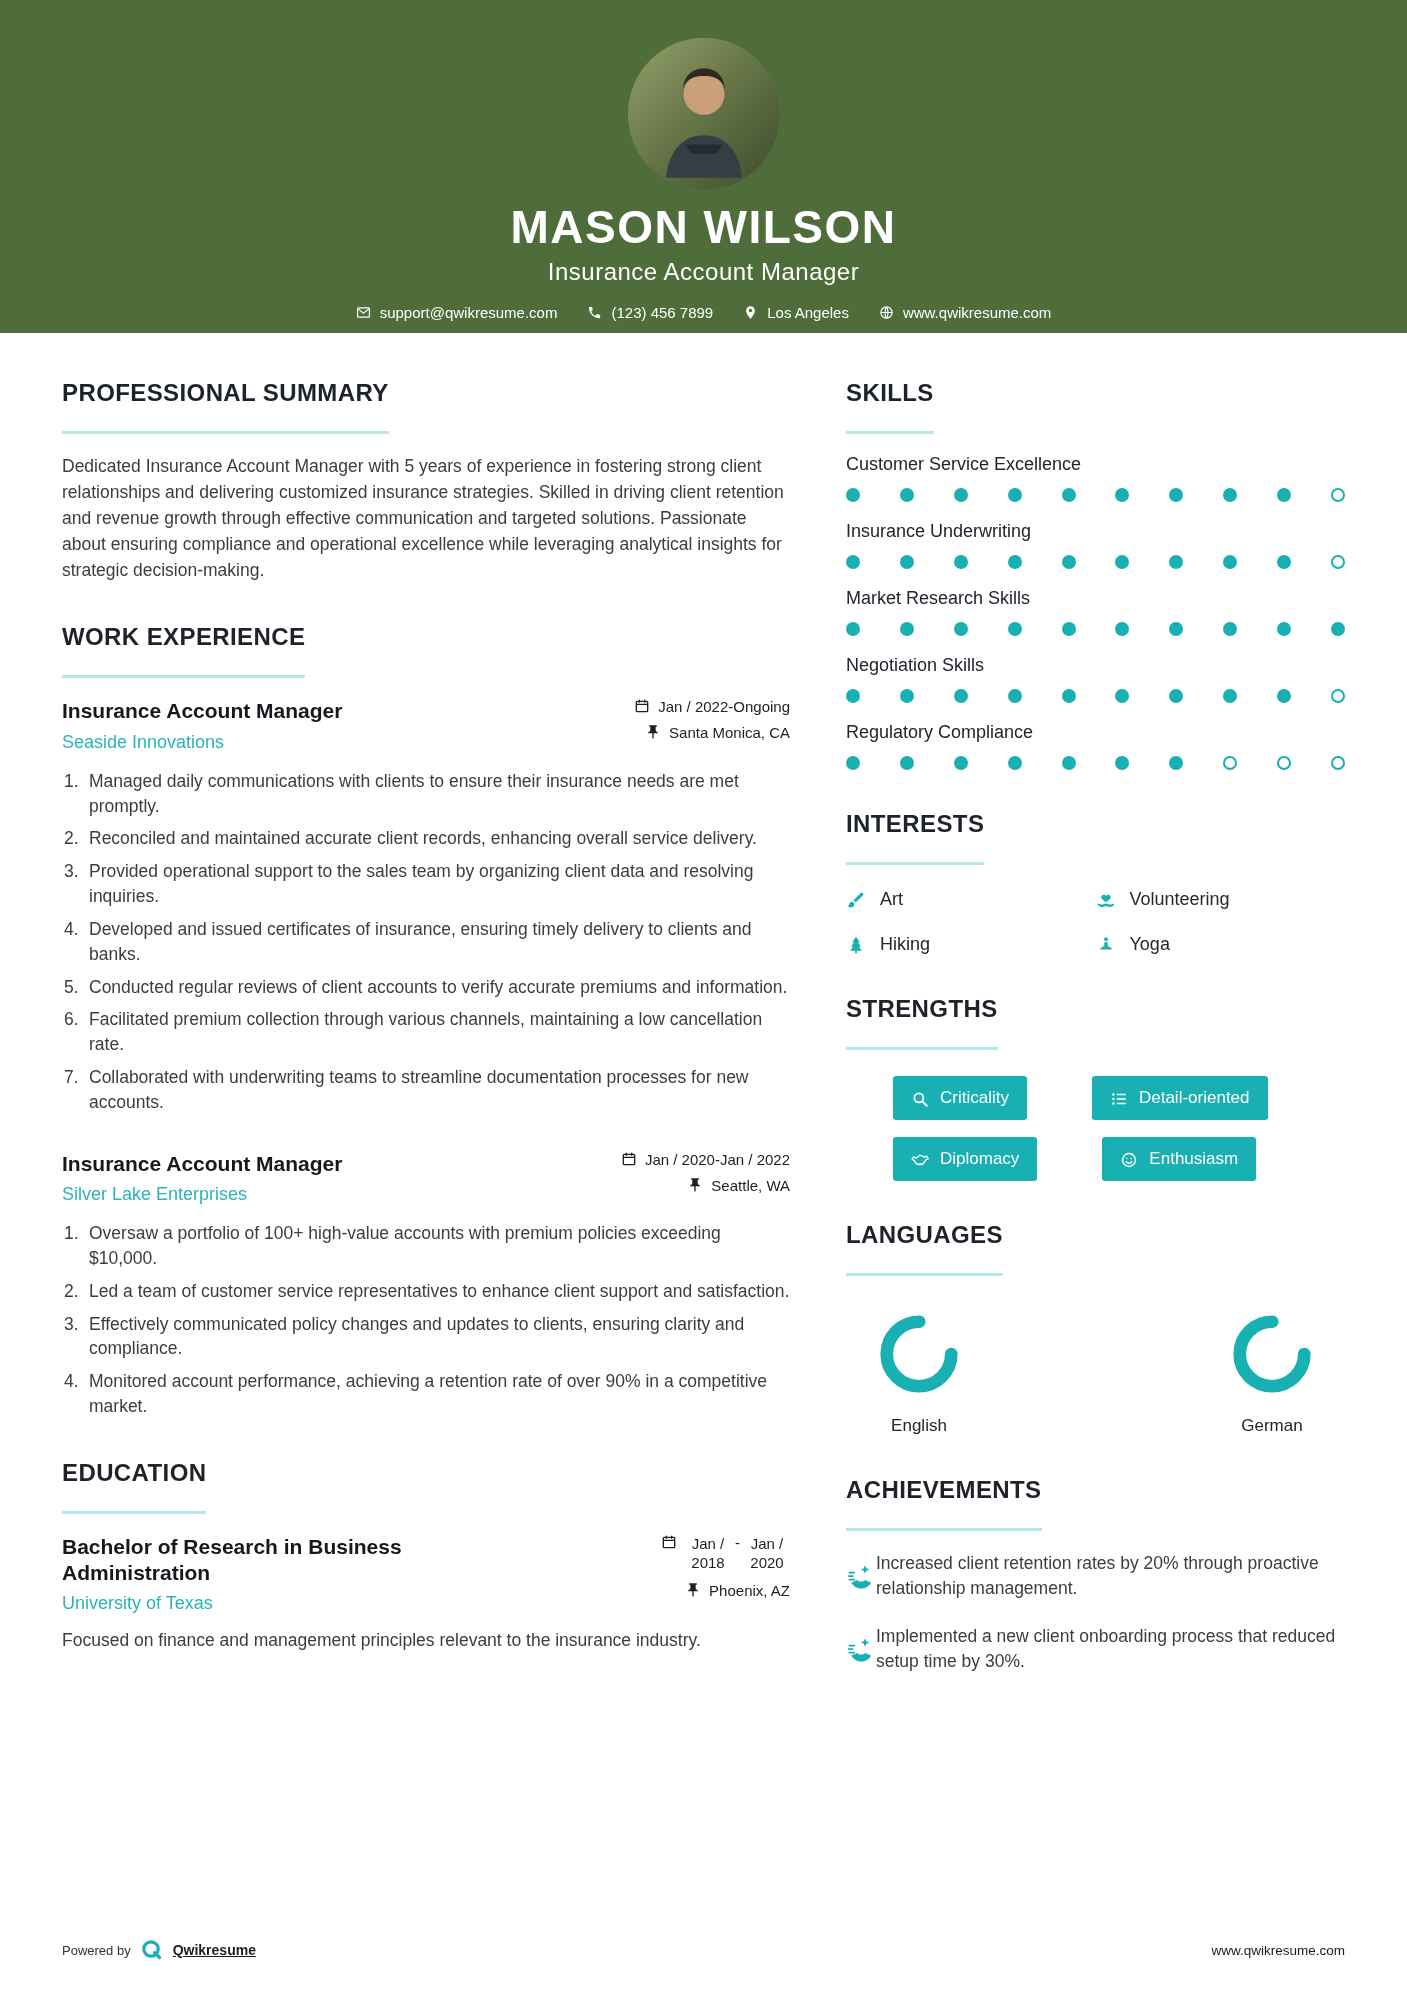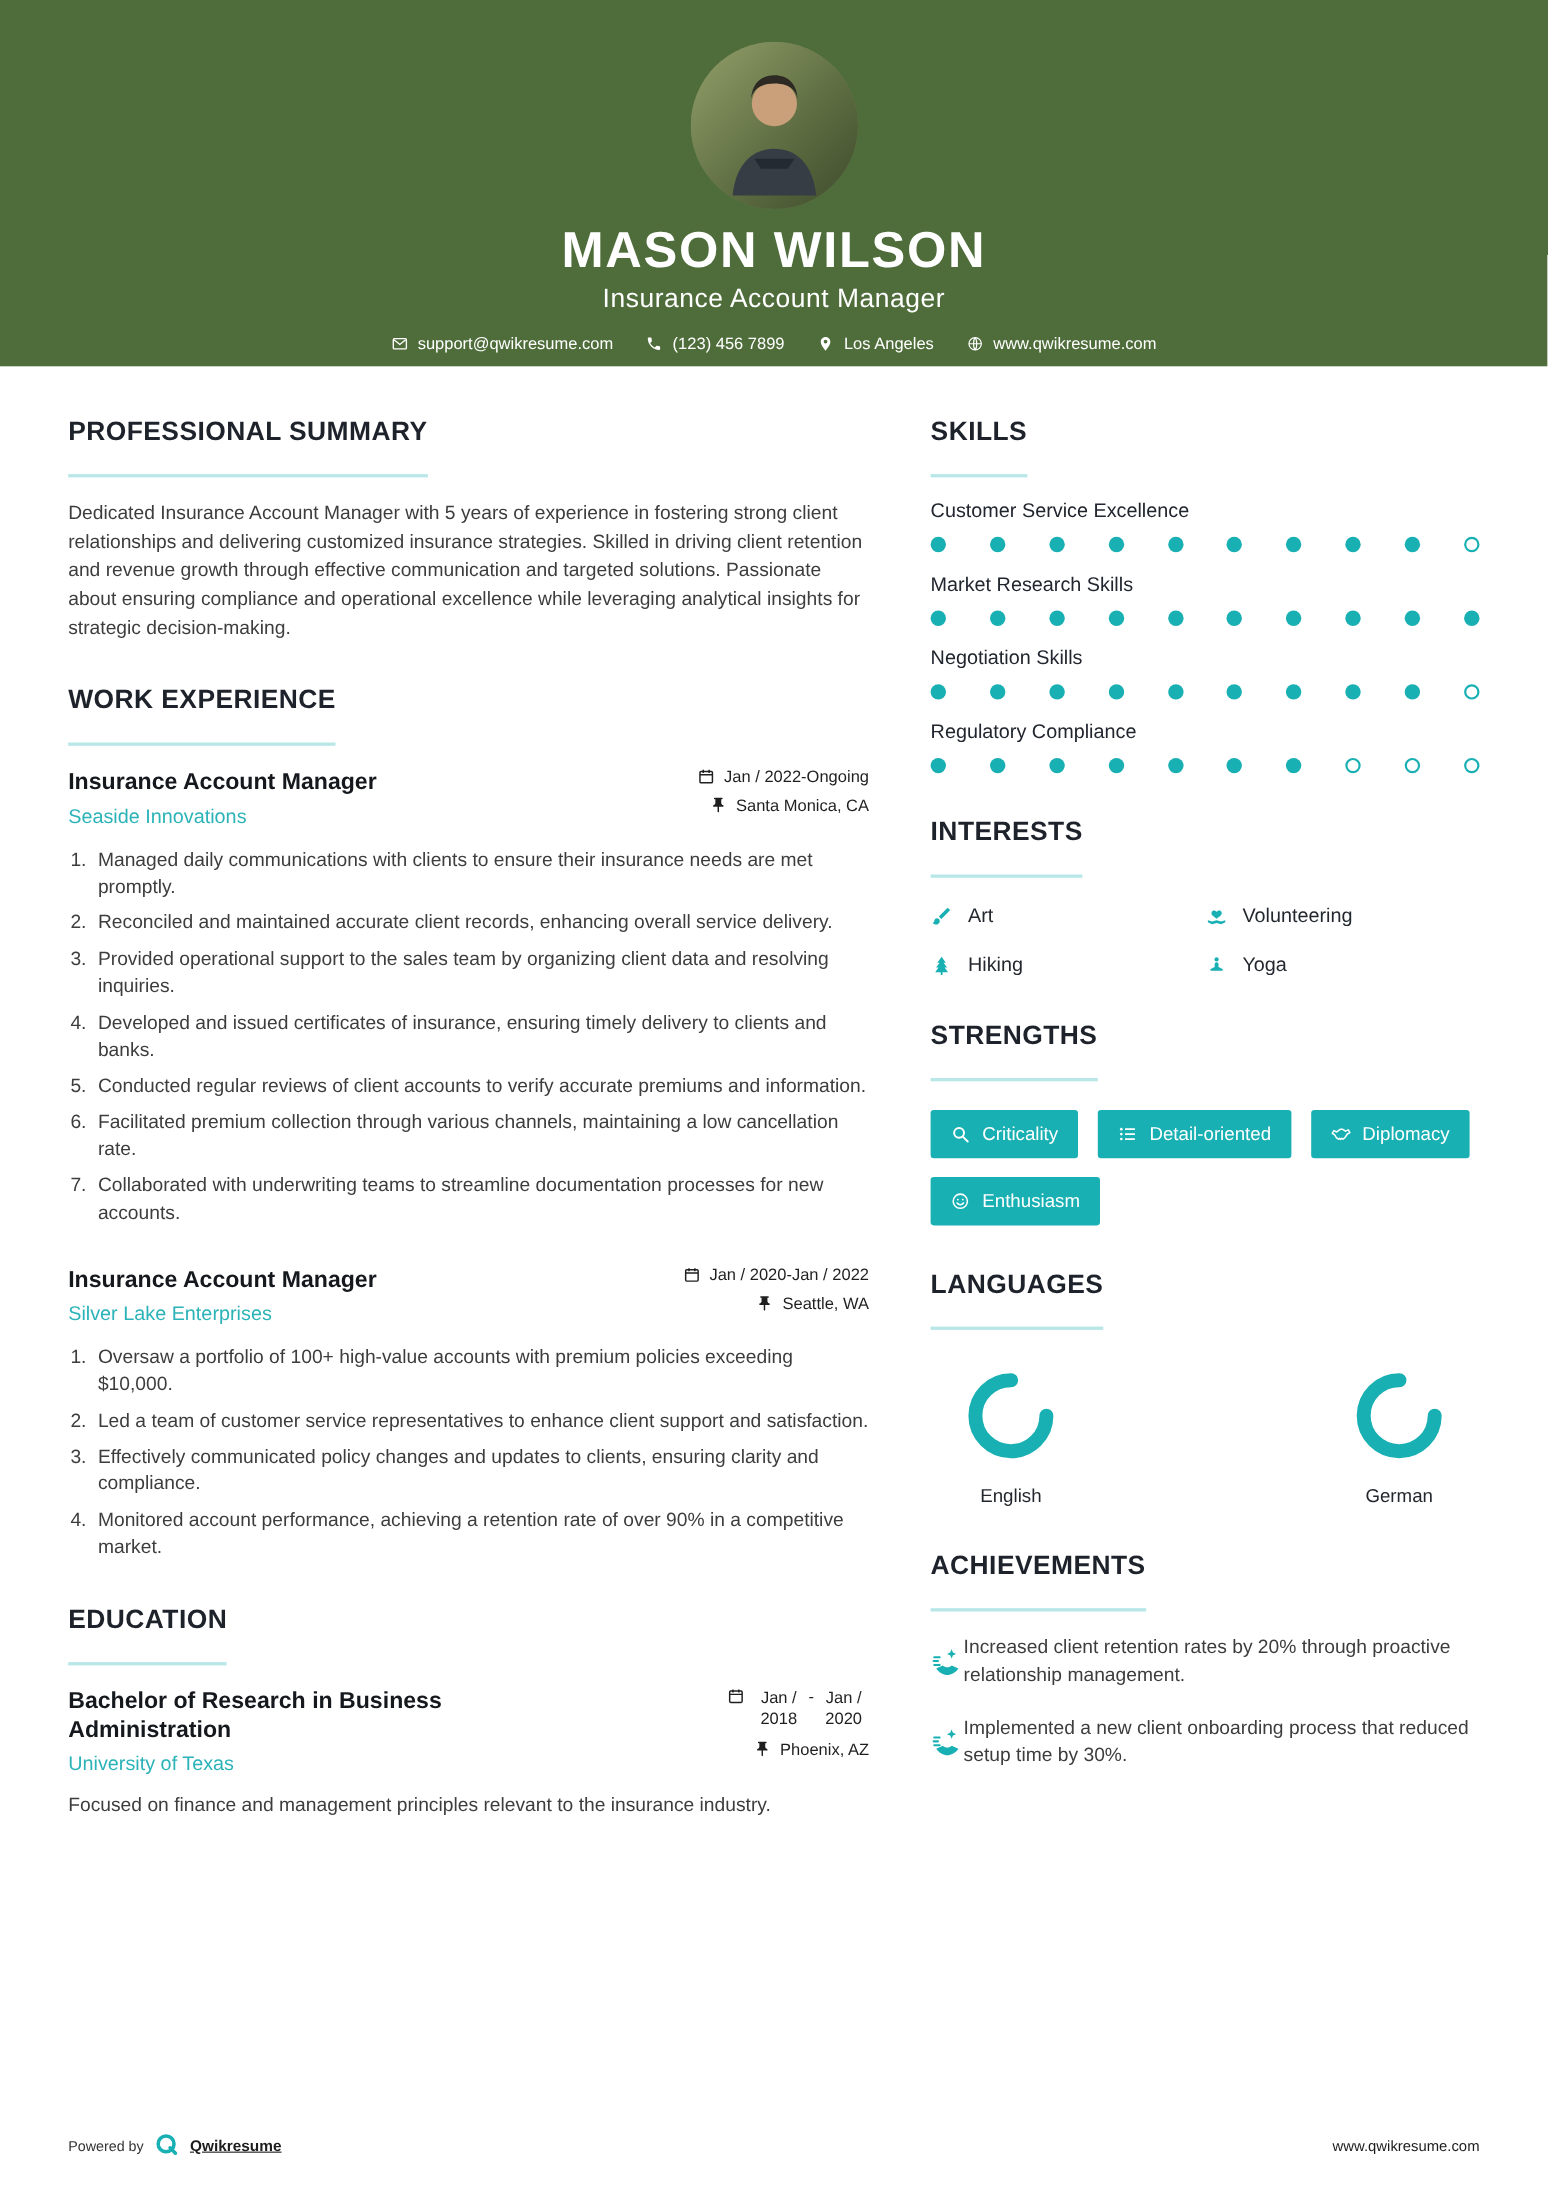--- a/index.html
+++ b/index.html
@@ -54,22 +54,22 @@
   .dot.empty { background:#fff; border:2.5px solid #19b0b3; }
 
   
   .interests-grid { display:grid; grid-template-columns:1fr 1fr; row-gap:24px; margin-top:4px; }
   .interest { display:flex; align-items:center; gap:14px; font-size:18px; color:#23282f; }
   .interest .icn { color:#19b0b3; }
   .interest .icn svg { width:20px; height:20px; }
 
   
   .strengths { display:flex; flex-wrap:wrap; gap:17px 18px; margin-top:6px; }
-  .strength { display:inline-flex; align-items:center; gap:11px; background:#19b0b3; color:#fff;
-              font-size:17px; padding:12px 18px; border-radius:3px; border:none; cursor:default; font-family:inherit; }
+  .strength { display:inline-flex; align-items:flex-end; gap:11px; background:#19b0b3; color:#fff;
+              font-size:17px; padding:12px 18px; border-radius:3px; border:none; cursor:default; font-family:inherit;margin-left:47px; }
   .strength .icn svg { width:18px; height:18px; }
 
   
   .langs { display:flex; justify-content:space-between; margin-top:14px; padding:0 8px; }
   .lang { text-align:center; width:130px; }
   .lang-name { font-size:17px; color:#22262d; margin-top:14px; }
 
   
   .ach { display:flex; margin-bottom:22px; }
   .ach-icon { color:#19b0b3; flex:0 0 30px; margin-top:2px; }
@@ -279,20 +279,35 @@
                 <span class="dot"></span>
                 <span class="dot"></span>
                 <span class="dot"></span>
                 <span class="dot"></span>
                 <span class="dot"></span>
                 <span class="dot"></span>
                 <span class="dot empty"></span>
               </div>
             </div>
             <div class="skill">
+              <div class="skill-name">Insurance Underwriting</div>
+              <div class="dots">
+                <span class="dot"></span>
+                <span class="dot"></span>
+                <span class="dot"></span>
+                <span class="dot"></span>
+                <span class="dot"></span>
+                <span class="dot"></span>
+                <span class="dot"></span>
+                <span class="dot"></span>
+                <span class="dot"></span>
+                <span class="dot empty"></span>
+              </div>
+            </div>
+            <div class="skill">
               <div class="skill-name">Market Research Skills</div>
               <div class="dots">
                 <span class="dot"></span>
                 <span class="dot"></span>
                 <span class="dot"></span>
                 <span class="dot"></span>
                 <span class="dot"></span>
                 <span class="dot"></span>
                 <span class="dot"></span>
                 <span class="dot"></span>

